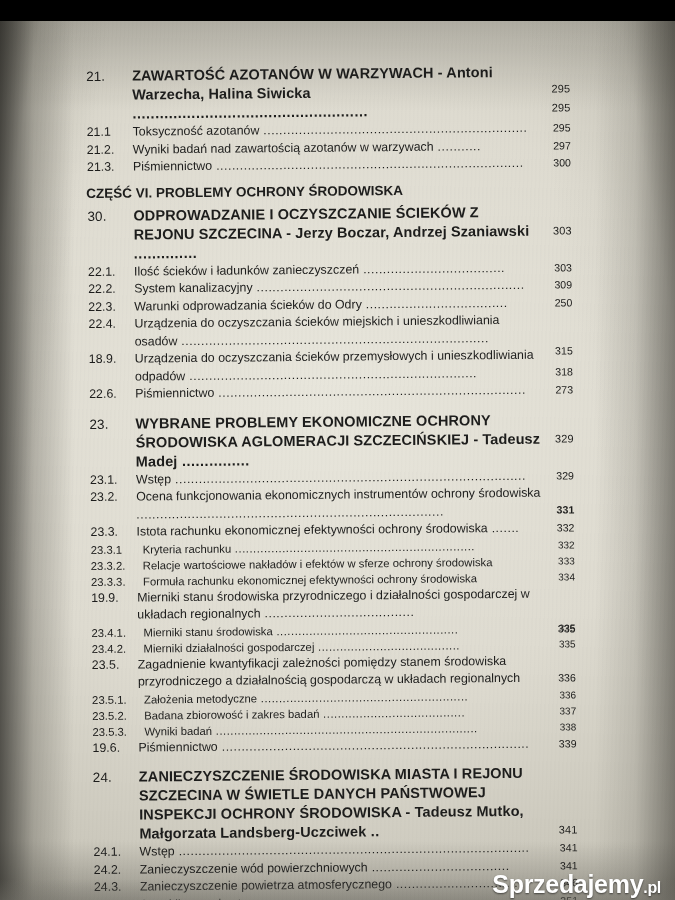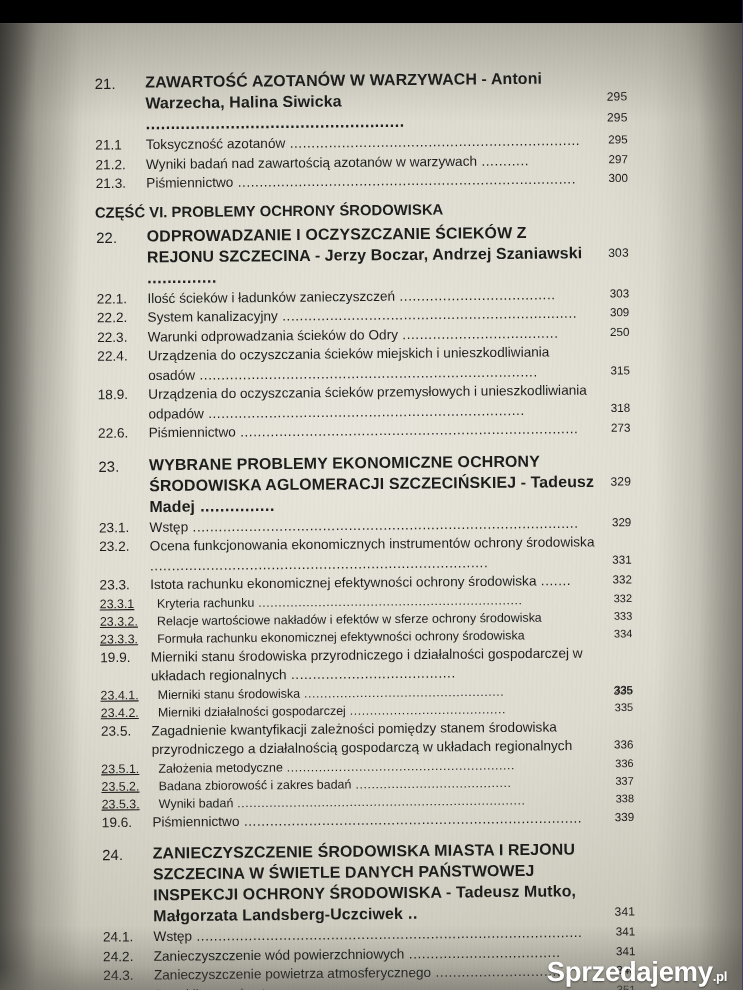--- a/index.html
+++ b/index.html
@@ -99,40 +99,40 @@
     line-height: 17.5px;
   }
   .lvl-sub .num { width: 46px; }
   .lvl-sub .pg { font-size: 10.6px; }
 
   .lvl-subsub {
     font-size: 11.3px;
     font-weight: 400;
     line-height: 16px;
   }
-  .lvl-subsub .num { width: 52px; text-decoration: underline; }
+  .lvl-subsub .num { width: 52px; }
   .lvl-subsub .pg { font-size: 10px; }
   .spacer-md { height: 11px; }
 
   .author { font-weight: 700; }
 
   
   .watermark {
     position: absolute;
     right: 14px;
     bottom: 22px;
     font-size: 25px;
     font-weight: 700;
     color: #ffffff;
     letter-spacing: -0.3px;
     text-shadow: 0 1px 2px rgba(0,0,0,0.55);
     font-family: "Liberation Sans", sans-serif;
   }
   .watermark .tld {
-    font-size: 12px;
+    font-size: 16px;
     font-weight: 700;
     vertical-align: baseline;
   }
   
   .bottom-fade {
     position: absolute;
     left: 0;
     right: 0;
     bottom: 0;
     height: 42px;
@@ -193,21 +193,21 @@
         <div class="num">21.3.</div>
         <div class="txtwrap">
           <span>Piśmiennictwo</span><span class="dots"> ..............................................................................</span>
           <span class="pg">300</span>
         </div>
       </div>
 
       <div class="lvl-part">CZĘŚĆ VI. PROBLEMY OCHRONY ŚRODOWISKA</div>
 
       <div class="row lvl-chapter">
-        <div class="num">22.</div>
+        <div class="num">30.</div>
         <div class="txtwrap">
           <span>ODPROWADZANIE I OCZYSZCZANIE ŚCIEKÓW Z REJONU SZCZECINA - </span><span class="author">Jerzy Boczar, Andrzej Szaniawski</span><span class="dots"> ..............</span>
           <span class="pg" style="top:19px;">303</span>
         </div>
       </div>
 
       <div class="row lvl-sub">
         <div class="num">22.1.</div>
         <div class="txtwrap">
           <span>Ilość ścieków i ładunków zanieczyszczeń</span><span class="dots"> ....................................</span>
@@ -228,21 +228,21 @@
         <div class="txtwrap">
           <span>Warunki odprowadzania ścieków do Odry</span><span class="dots"> ....................................</span>
           <span class="pg">250</span>
         </div>
       </div>
 
       <div class="row lvl-sub">
         <div class="num">22.4.</div>
         <div class="txtwrap">
           <span>Urządzenia do oczyszczania ścieków miejskich i unieszkodliwiania osadów</span><span class="dots"> ..............................................................................</span>
-          <span class="pg" style="top:18px;">315</span>
+          <span class="pg" style="top:31px;">315</span>
         </div>
       </div>
 
       <div class="row lvl-sub">
         <div class="num">18.9.</div>
         <div class="txtwrap">
           <span>Urządzenia do oczyszczania ścieków przemysłowych i unieszkodliwiania odpadów</span><span class="dots"> .........................................................................</span>
           <span class="pg" style="top:17px;text-align:right;">318</span>
         </div>
       </div>
@@ -270,21 +270,21 @@
         <div class="txtwrap">
           <span>Wstęp</span><span class="dots"> .........................................................................................</span>
           <span class="pg">329</span>
         </div>
       </div>
 
       <div class="row lvl-sub">
         <div class="num">23.2.</div>
         <div class="txtwrap">
           <span>Ocena funkcjonowania ekonomicznych instrumentów ochrony środowiska</span><span class="dots"> ..............................................................................</span>
-          <span class="pg" style="top:17px;">331</span>
+          <span class="pg" style="top:17px;font-weight:bold;">331</span>
         </div>
       </div>
 
       <div class="row lvl-sub">
         <div class="num">23.3.</div>
         <div class="txtwrap">
           <span>Istota rachunku ekonomicznej efektywności ochrony środowiska</span><span class="dots"> .......</span>
           <span class="pg">332</span>
         </div>
       </div>

